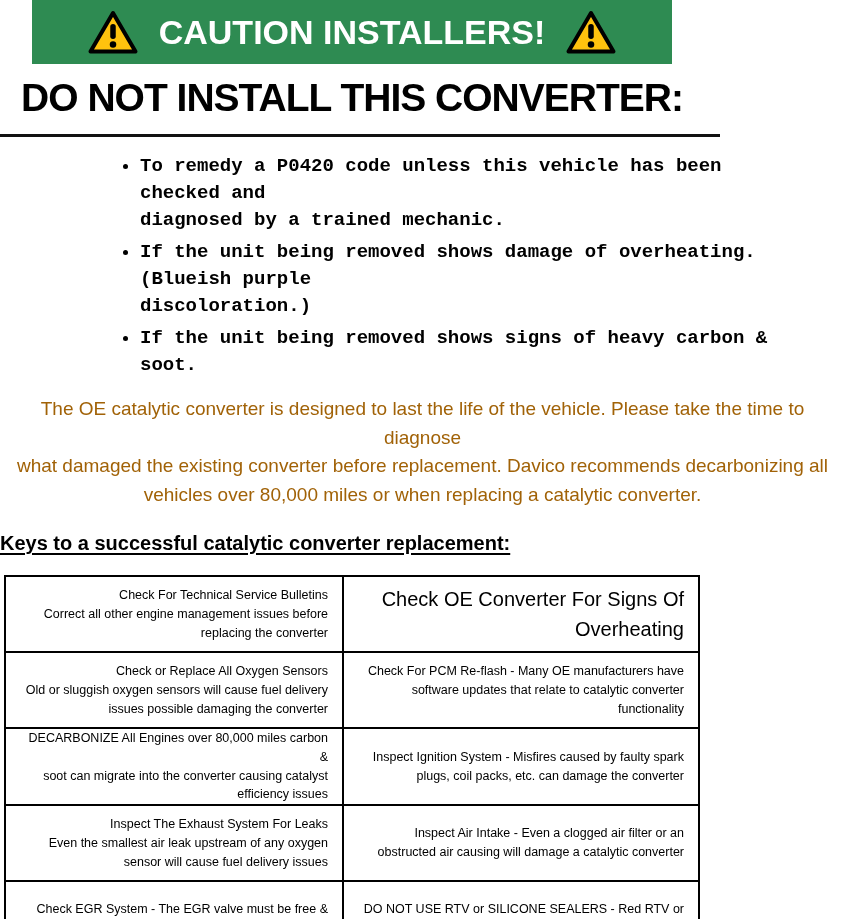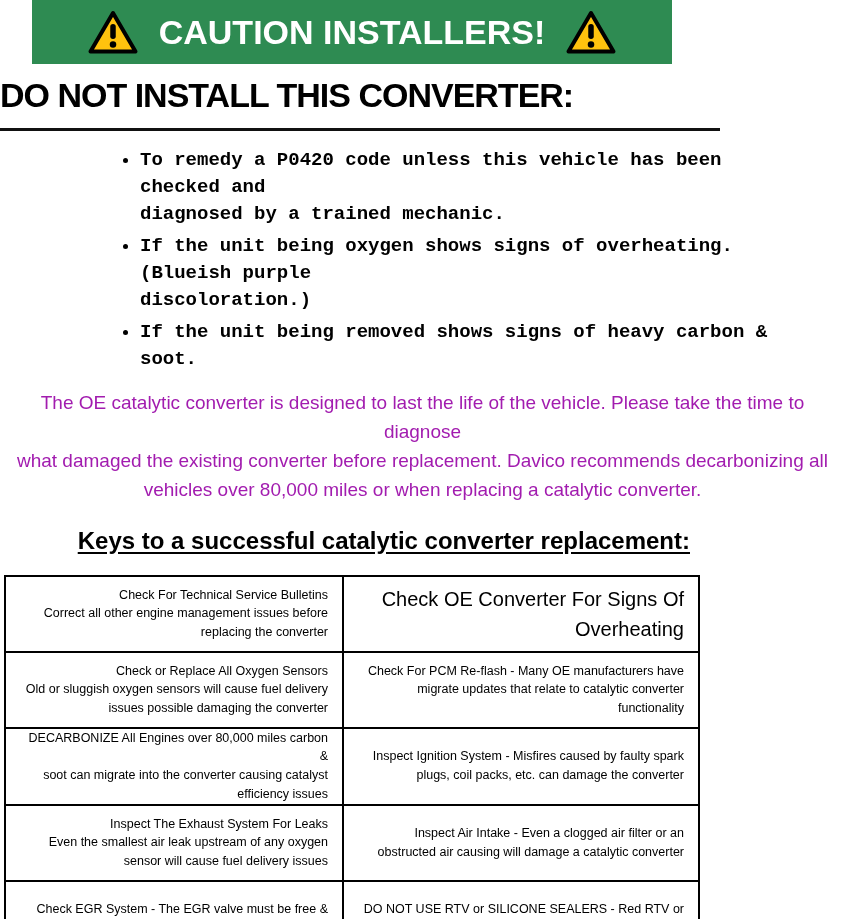--- a/index.html
+++ b/index.html
@@ -33,22 +33,22 @@
   .banner-title {
     color: #ffffff;
     font-weight: bold;
     font-size: 34px;
     letter-spacing: 0px;
     white-space: nowrap;
   }
   .warn-icon { width: 52px; height: 47px; display: block; }
   
   .main-heading {
-    text-align: left;
-    font-size: 34px;
+    text-align: center;
+    font-size: 39px;
     font-weight: bold;
     letter-spacing: -1px;
     margin: 13px 0 10px 0;
     line-height: 1.1;
   }
   .divider {
     width: 720px;
     border: none;
     border-top: 3px solid #111;
     margin: 14px auto 14px auto;
@@ -65,30 +65,30 @@
   }
   .warning-list li {
     white-space: pre-line;
     margin-bottom: 5px;
   }
   
   .intro {
     text-align: center;
     font-size: 19px;
     font-weight: normal;
-    color: #a21caf;
+    color: #a16207;
     line-height: 1.52;
     white-space: pre-line;
     margin: 16px auto 0 auto;
     width: 845px;
   }
   
   .keys-heading {
-    text-align: right;
-    font-size: 24px;
+    text-align: left;
+    font-size: 20px;
     font-weight: bold;
     text-decoration: underline;
     text-underline-offset: 3px;
     margin: 22px 14px 20px 0;
   }
   
   .tips-table {
     border-collapse: collapse;
     margin: 0 auto;
     width: 694px;
@@ -128,21 +128,21 @@
     </svg>
   </div>
 
   <h1 class="main-heading">DO NOT INSTALL THIS CONVERTER:</h1>
 
   <hr class="divider">
 
   <ul class="warning-list">
     <li>To remedy a P0420 code unless this vehicle has been checked and
 diagnosed by a trained mechanic.</li>
-    <li>If the unit being oxygen shows signs of overheating. (Blueish purple
+    <li>If the unit being removed shows damage of overheating. (Blueish purple
 discoloration.)</li>
     <li>If the unit being removed shows signs of heavy carbon &amp; soot.</li>
   </ul>
 
   <p class="intro">The OE catalytic converter is designed to last the life of the vehicle. Please take the time to diagnose
 what damaged the existing converter before replacement. Davico recommends decarbonizing all
 vehicles over 80,000 miles or when replacing a catalytic converter.</p>
 
   <h2 class="keys-heading">Keys to a successful catalytic converter replacement:</h2>
 
@@ -152,21 +152,21 @@
         <td class="col-left">Check For Technical Service Bulletins
 Correct all other engine management issues before
 replacing the converter</td>
         <td class="col-right big-text">Check OE Converter For Signs Of Overheating</td>
       </tr>
       <tr>
         <td class="col-left">Check or Replace All Oxygen Sensors
 Old or sluggish oxygen sensors will cause fuel delivery
 issues possible damaging the converter</td>
         <td class="col-right">Check For PCM Re-flash - Many OE manufacturers have
-migrate updates that relate to catalytic converter
+software updates that relate to catalytic converter
 functionality</td>
       </tr>
       <tr>
         <td class="col-left">DECARBONIZE All Engines over 80,000 miles carbon &amp;
 soot can migrate into the converter causing catalyst
 efficiency issues</td>
         <td class="col-right">Inspect Ignition System - Misfires caused by faulty spark
 plugs, coil packs, etc. can damage the converter</td>
       </tr>
       <tr>

